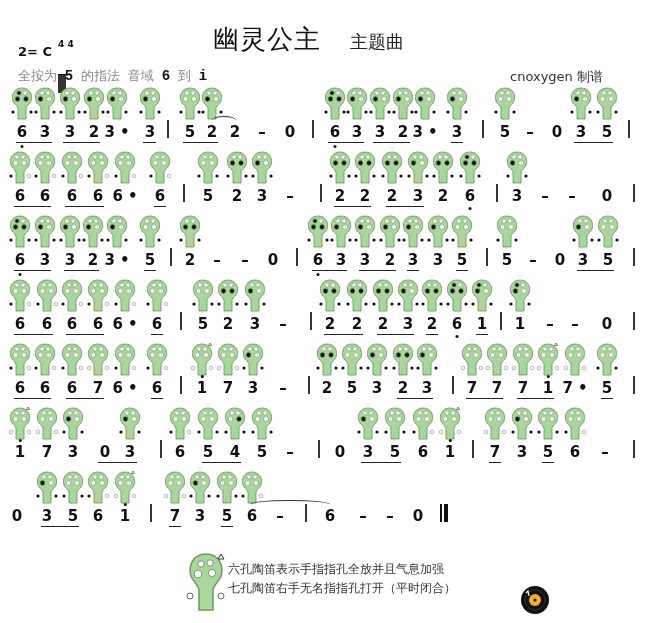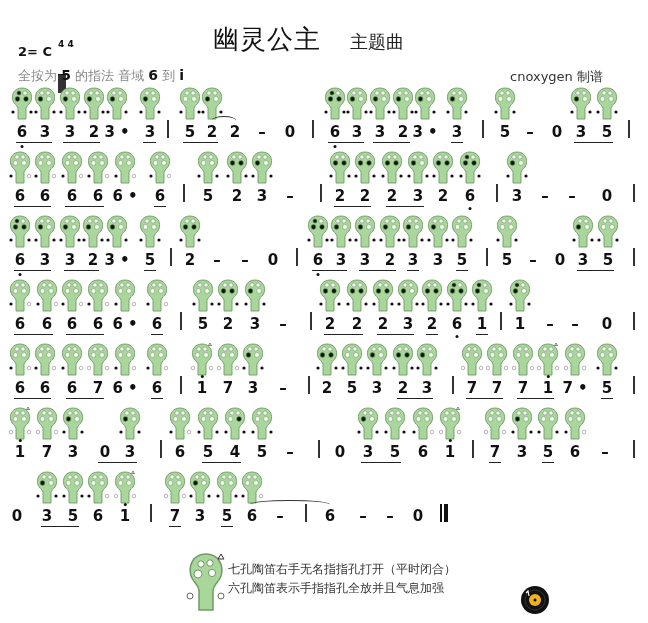--- a/index.html
+++ b/index.html
@@ -2,21 +2,21 @@
 <html><head>
 <meta charset="utf-8">
 <style>
   html,body{margin:0;padding:0;background:#fff;}
   body{width:648px;height:623px;position:relative;overflow:hidden;font-family:"DejaVu Sans","Liberation Sans",sans-serif;color:#111;}
   .title{position:absolute;left:213px;top:22px;font-size:26px;letter-spacing:1px;font-family:"DejaVu Sans",sans-serif;color:#111;}
   .subtitle{position:absolute;left:350px;top:30px;font-size:18px;color:#222;}
   .key{position:absolute;left:18px;top:44px;font-size:13px;font-weight:bold;}
   .ts{position:absolute;left:58px;top:40px;font-size:9px;font-weight:bold;line-height:9px;text-align:center;}
   .ts .bar{display:block;border-top:1px solid #111;width:8px;margin:0 auto;}
-  .hint{position:absolute;left:18px;top:67px;font-size:13px;color:#888;}
+  .hint{position:absolute;left:18px;top:67px;font-size:13px;color:#888;font-family:Liberation Mono, monospace;}
   .hint b{color:#111;font-size:14px;position:relative;}
   .credit{position:absolute;left:510px;top:68px;font-size:13px;color:#333;}
   .line{position:absolute;left:0;width:648px;height:62px;}
   .note{position:absolute;font-size:15px;font-weight:bold;transform:translateX(-50%);top:38px;line-height:17px;}
   .ul{position:absolute;border-bottom:1.3px solid #222;height:0;}
   .lowdot{position:absolute;width:3px;height:3px;border-radius:50%;background:#111;transform:translateX(-50%);}
   .bar{position:absolute;top:34px;width:1.5px;height:18px;background:#333;}
   .endbar{position:absolute;top:34px;height:18px;}
   .oc{position:absolute;top:0;transform:translateX(-50%);width:24px;height:34px;}
   .tie{position:absolute;border-top:1.3px solid #333;border-radius:50% 50% 0 0;height:8px;}
@@ -1398,22 +1398,22 @@
   <path d="M21 4 C8 4 3 16 6 26 C8 32 13 34 14 40 L14 60 L28 60 L28 40 C29 34 34 32 36 26 C39 16 34 4 21 4Z" fill="#a9d69a" stroke="#6f9a66" stroke-width="1.5"></path>
   <circle cx="16" cy="14" r="3.2" fill="#fff" stroke="#6f9a66"></circle>
   <circle cx="25" cy="13" r="3.2" fill="#fff" stroke="#6f9a66"></circle>
   <circle cx="13" cy="24" r="4" fill="#fff" stroke="#6f9a66"></circle>
   <circle cx="27" cy="23" r="3.6" fill="#fff" stroke="#6f9a66"></circle>
   <circle cx="5" cy="46" r="3" fill="#fff" stroke="#666"></circle>
   <circle cx="36" cy="46" r="3" fill="#fff" stroke="#666"></circle>
   <path d="M36 4 L39 9 L33 9Z" fill="none" stroke="#333" stroke-width="1"></path>
 </svg>
 <div class="legend-text">
+  <div>六孔陶笛表示手指指孔全放并且气息加强</div>
   <div>七孔陶笛右手无名指指孔打开（平时闭合）</div>
-  <div>六孔陶笛表示手指指孔全放并且气息加强</div>
 </div>
 
 <div class="logo">
   <svg width="30" height="30" viewBox="0 0 30 30">
     <circle cx="15" cy="15" r="14" fill="#111"></circle>
     <circle cx="15" cy="15" r="10" fill="none" stroke="#333" stroke-width="1"></circle>
     <circle cx="15" cy="15" r="6" fill="#f0b21e"></circle>
     <circle cx="15" cy="15" r="1.5" fill="#111"></circle>
     <path d="M6 8 l2 -2 l1 5" stroke="#fff" stroke-width="1.2" fill="none"></path>
   </svg>

